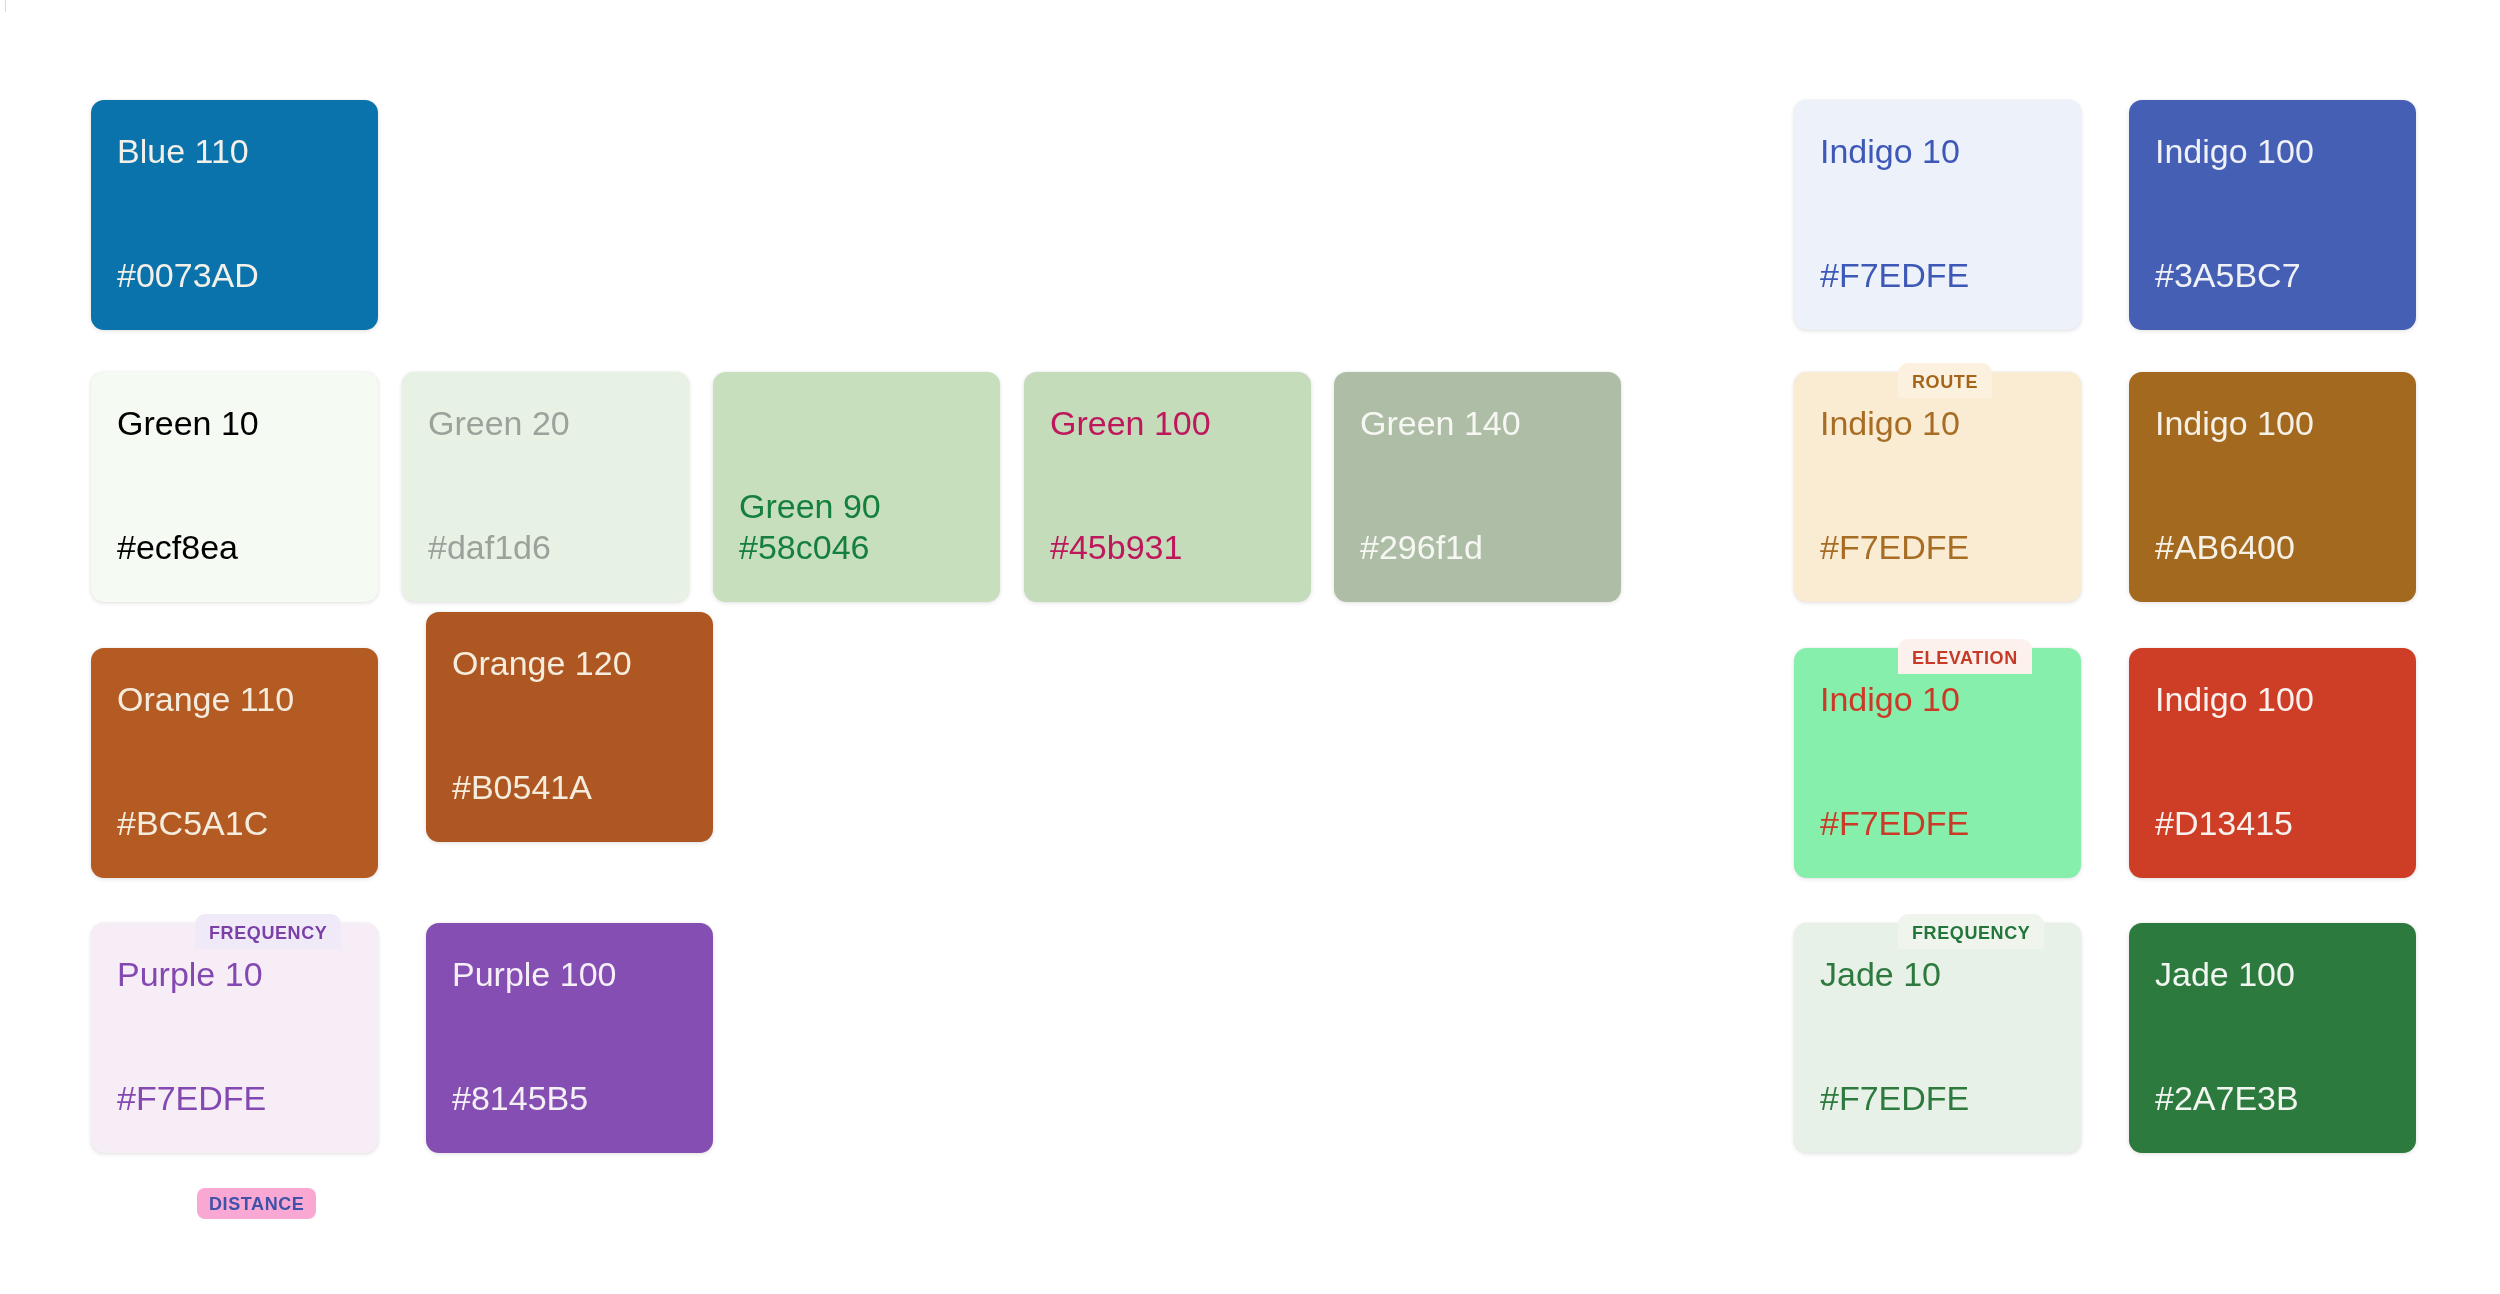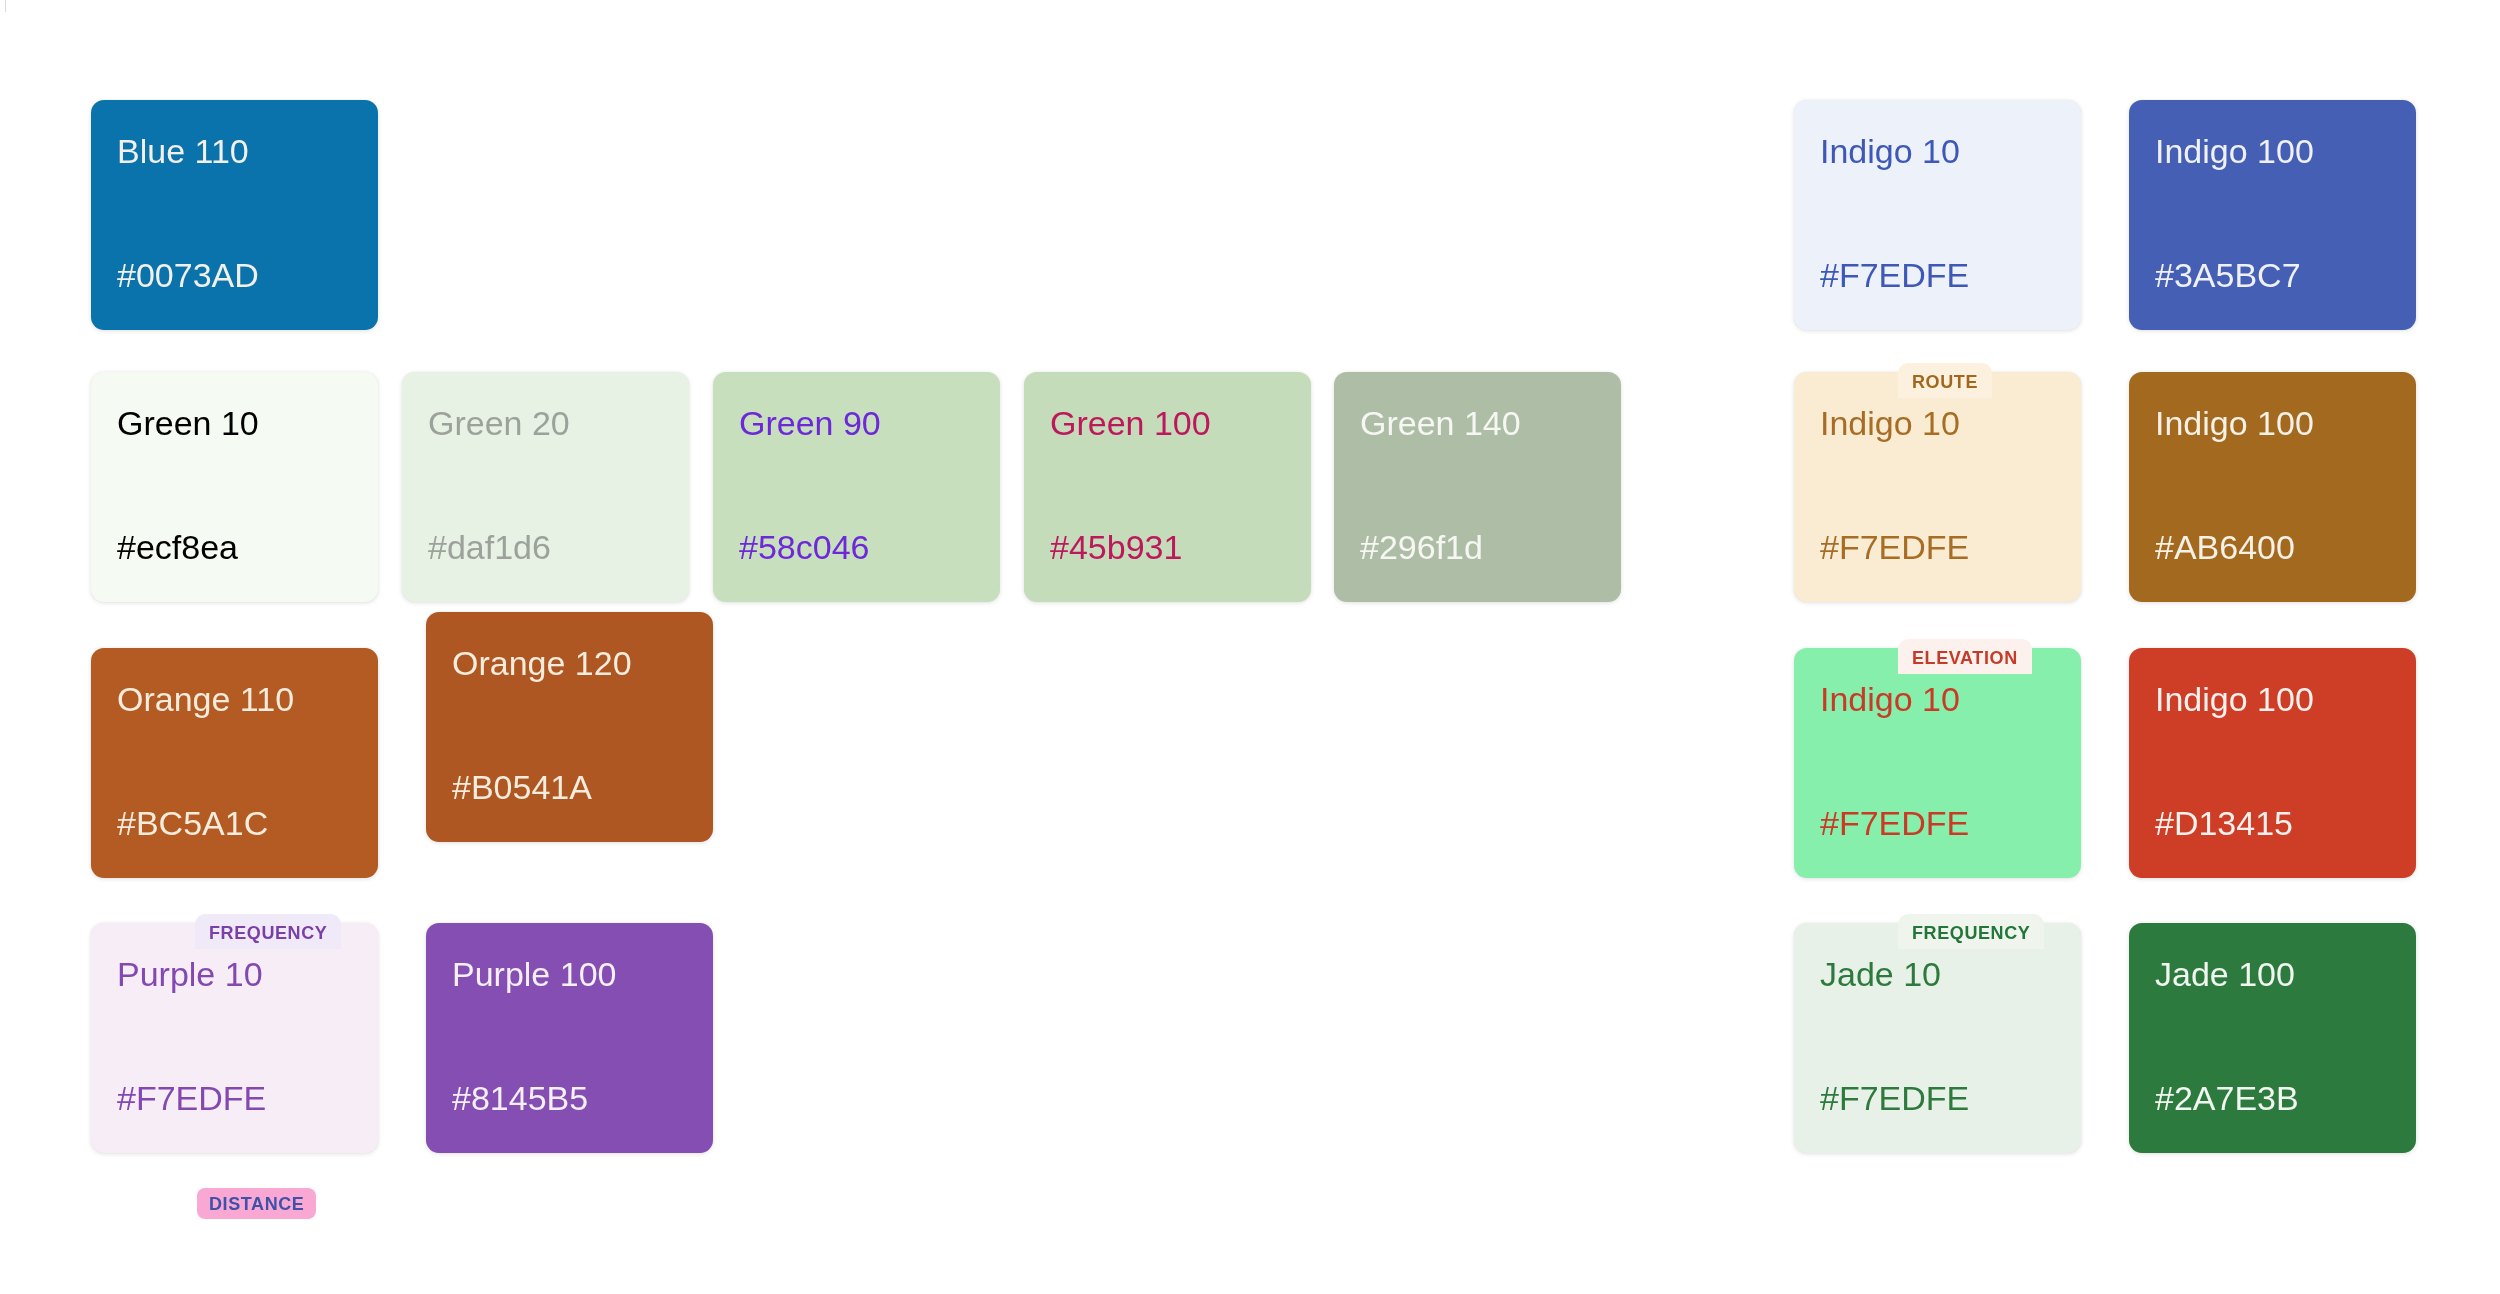--- a/index.html
+++ b/index.html
@@ -55,21 +55,21 @@
 <div class="card p1" style="background: rgb(245, 250, 243); color: #000000;">
   <div class="name">Green 10</div>
   <div class="hex">#ecf8ea</div>
 </div>
 
 <div class="card p2" style="background: rgb(232, 242, 228); color: rgb(156, 162, 155);">
   <div class="name">Green 20</div>
   <div class="hex">#daf1d6</div>
 </div>
 
-<div class="card p3" style="background: rgb(199, 223, 189); color: #6d28d9;">
+<div class="card p3" style="background: rgb(199, 223, 189); color: #15803d; justify-content: flex-end;">
   <div class="name">Green 90</div>
   <div class="hex">#58c046</div>
 </div>
 
 <div class="card p4" style="background: rgb(196, 220, 185); color: #be185d;">
   <div class="name">Green 100</div>
   <div class="hex">#45b931</div>
 </div>
 
 <div class="card p5" style="background: rgb(174, 189, 165); color: rgb(246, 247, 243);">

